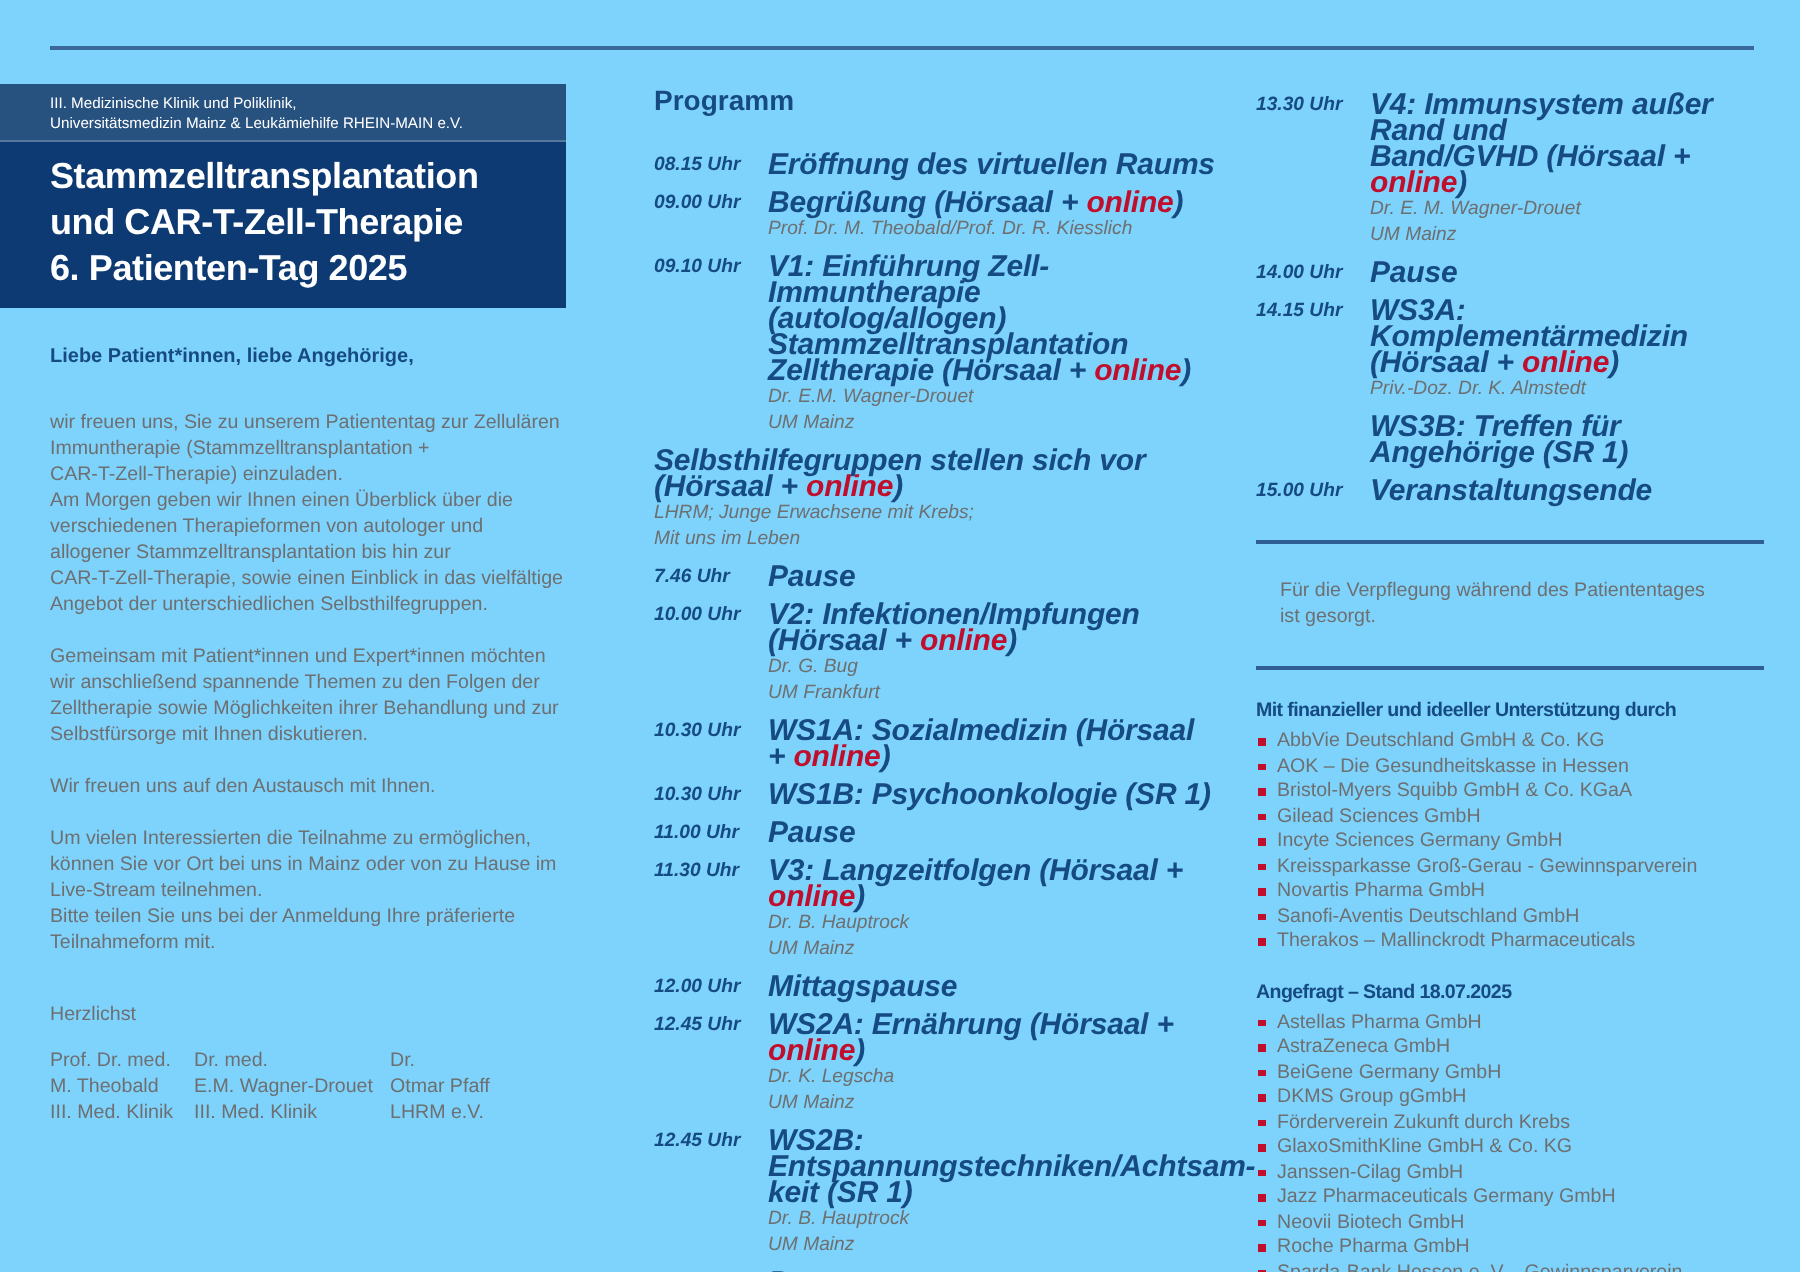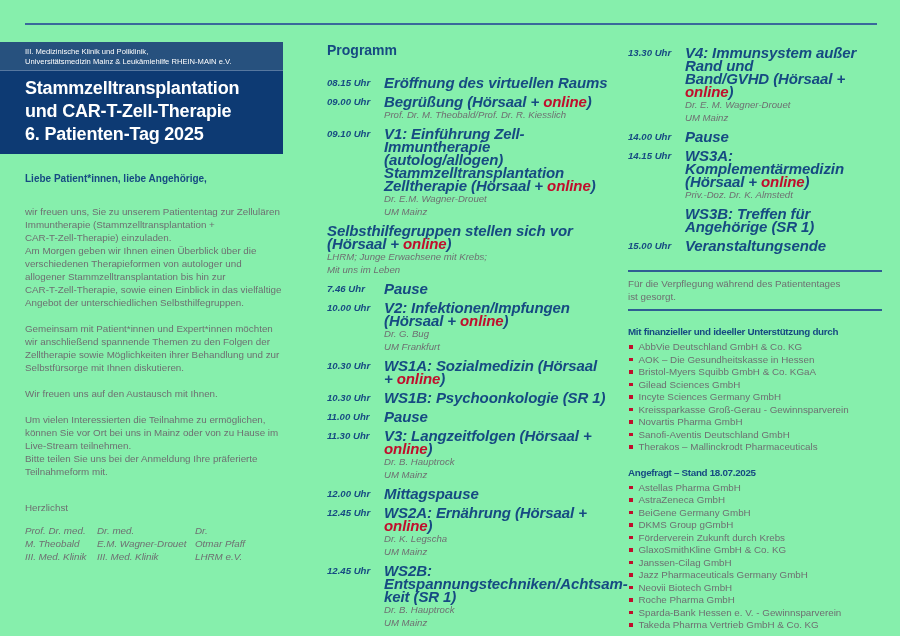--- a/index.html
+++ b/index.html
@@ -1,17 +1,17 @@
 <!DOCTYPE html>
 <html lang="de"><head>
 <meta charset="utf-8">
 <style>
   html,body{margin:0;padding:0;background:#e8e8e8;}
   .page{
-    position:relative;width:900px;height:636px;background:#86efac;
+    position:relative;width:900px;height:636px;background:#7dd3fc;
     font-family:"Liberation Sans", sans-serif;overflow:hidden;
   }
   .top-rule{position:absolute;left:25px;top:23px;width:852px;height:2px;background:#3a689b;}
 
   
   .header-box{position:absolute;left:0;top:42px;width:283px;}
   .header-band{background:#27517e;border-bottom:1px solid #56779f;padding:5px 6px 4px 25px;}
   .header-band div{color:#ffffff;font-size:7.6px;line-height:9.6px;}
   .header-main{background:#0d3a73;padding:6px 6px 8px 25px;}
   .header-title{
@@ -19,42 +19,42 @@
     letter-spacing:-0.2px;white-space:pre-line;
   }
 
   
   .intro{position:absolute;left:25px;top:172px;width:292px;}
   .salutation{margin:0;color:#164a82;font-size:10px;line-height:13px;font-weight:bold;}
   .para{margin:13px 0 0 0;color:#6e6f71;font-size:9.8px;line-height:13px;white-space:pre-line;}
   .para.first{margin-top:20px;}
   .closing-word{margin:23px 0 0 0;color:#6e6f71;font-size:9.8px;line-height:13px;}
   .signatures{display:flex;margin-top:10px;}
-  .sig-col{color:#6e6f71;font-size:9.8px;line-height:13px;white-space:pre-line;font-style:italic;}
+  .sig-col{color:#6e6f71;font-size:9.8px;line-height:13px;white-space:pre-line;}
   .sig-col.c1{width:72px;}
   .sig-col.c2{width:98px;}
 
   
   .program-col{position:absolute;}
   .col-mid{left:327px;top:42px;width:282px;}
   .col-right{left:628px;top:46px;width:254px;}
   .program-title{margin:0 0 17px 0;color:#164a82;font-size:14px;line-height:17px;font-weight:bold;}
   .prog-row{display:flex;margin-bottom:6px;font-style:italic;}
   .prog-time{flex:0 0 57px;color:#164a82;font-size:9.6px;line-height:13px;font-weight:bold;}
   .prog-content{flex:1 1 auto;}
   .prog-title-text{color:#164a82;font-size:15px;line-height:13px;font-weight:bold;letter-spacing:-0.1px;}
   .prog-detail{color:#6e6f71;font-size:9.6px;line-height:13px;}
   .accent{color:#c00e2c;}
 
   
   .catering-box{
     margin-top:18px;border-top:2px solid #2f5e93;border-bottom:2px solid #2f5e93;
     padding:5px 0 6px 0;
   }
-  .catering-note{margin:0;color:#6e6f71;font-size:9.8px;line-height:13px;white-space:pre-line;}
+  .catering-note{margin:12px;color:#6e6f71;font-size:9.8px;line-height:13px;white-space:pre-line;}
 
   
   .sponsor-heading{margin:14px 0 3px 0;color:#164a82;font-size:9.8px;line-height:13px;font-weight:bold;letter-spacing:-0.3px;}
   .sponsor-heading.second{margin-top:12px;}
   .sponsor-list{margin:0;}
   .sponsor-item{display:flex;align-items:flex-start;color:#6e6f71;font-size:9.8px;line-height:12.5px;}
   .bullet{flex:0 0 auto;width:3.5px;height:3.5px;background:#c00e2c;margin:4px 6px 0 1px;}
 </style>
 </head>
 <body>

